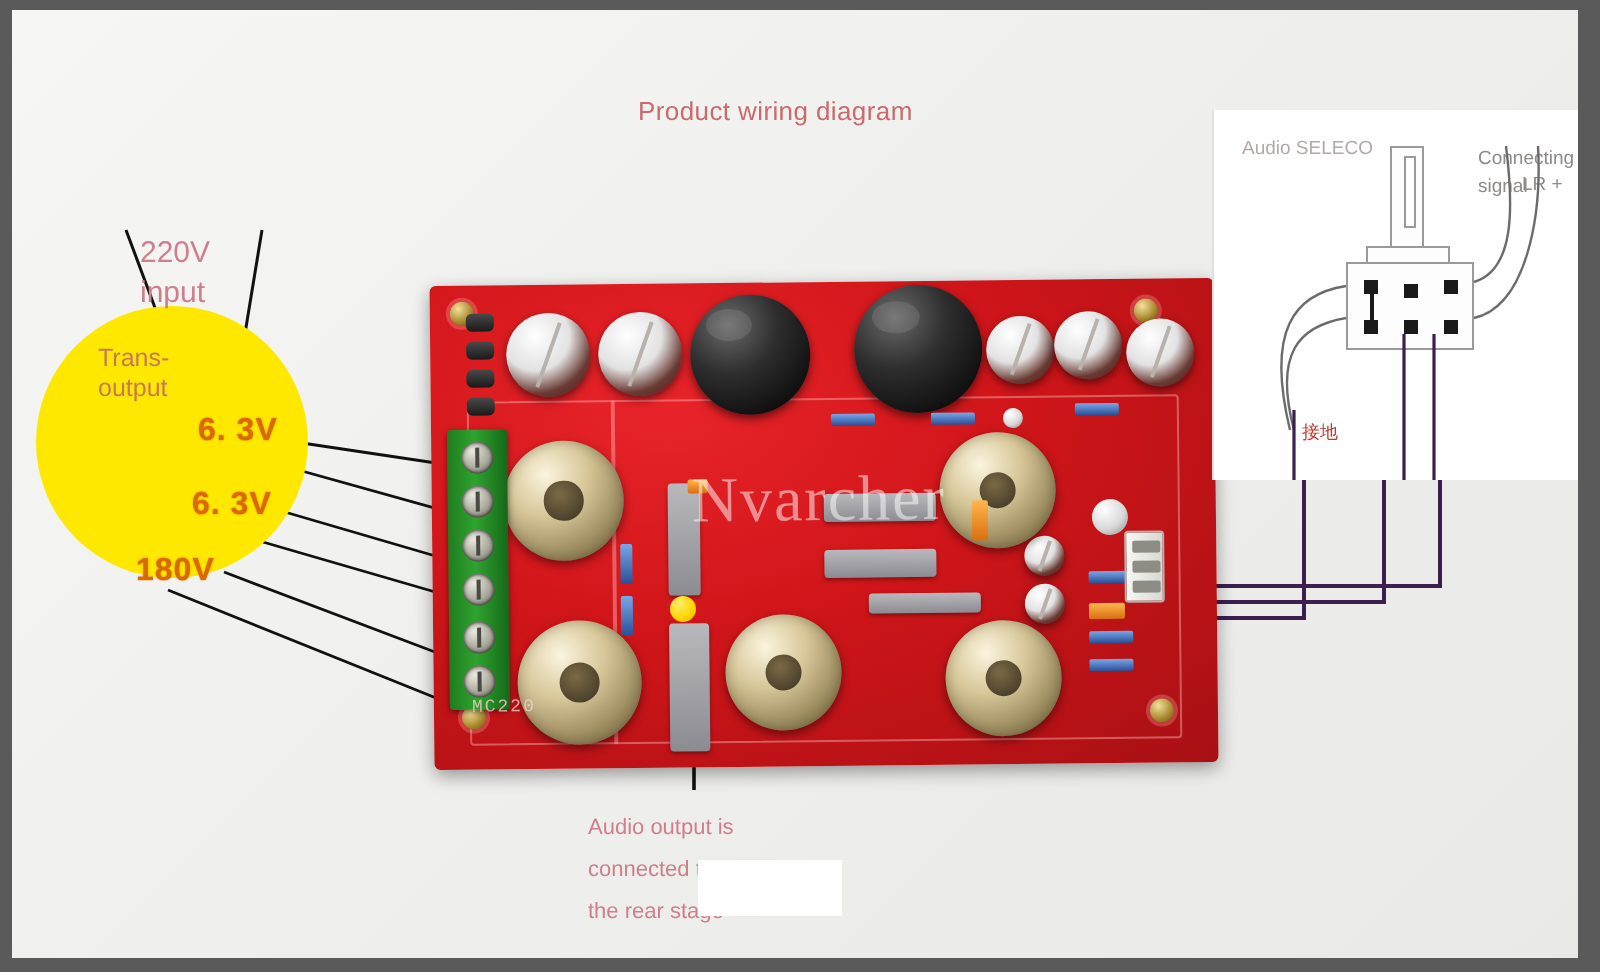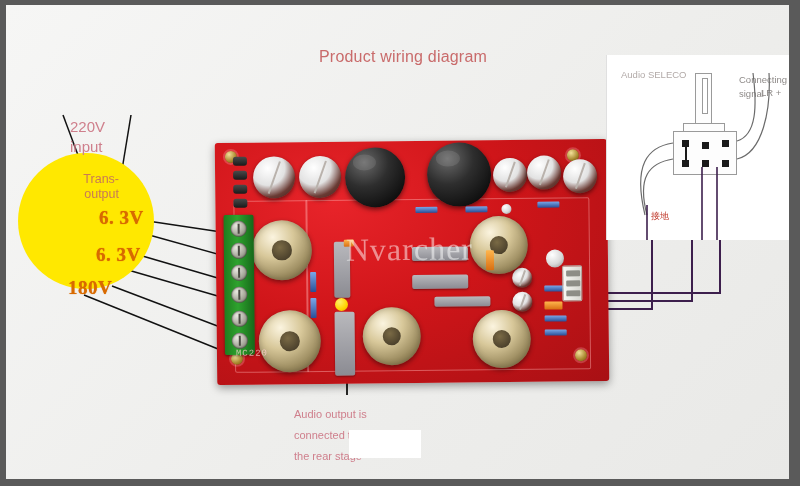--- a/index.html
+++ b/index.html
@@ -20,48 +20,48 @@
     left: 6px; top: 5px;
     width: 783px; height: 474px;
     background: #f2f2f0;
     background-image: linear-gradient(135deg,#f6f6f5 0%, #eeeeec 55%, #e9e9e7 100%);
     overflow: hidden;
   }
 
   .ttl {
     position: absolute;
     color: #c96b6b;
-    font-size: 16px;
+    font-size: 13px;
     letter-spacing: .2px;
     white-space: nowrap;
   }
 
   
   #transformer {
     position: absolute;
     left: 12px; top: 148px;
     width: 136px; height: 136px;
     border-radius: 50%;
     background: #ffe800;
   }
   #xf-label {
     position: absolute;
     left: 43px; top: 167px;
     width: 70px;
     color: #c87a55;
     font-size: 12.5px;
     line-height: 15px;
-    text-align: right;
+    text-align: left;
   }
   .volt {
     position: absolute;
     color: #d86a00;
-    font-family: Liberation Serif, serif;
+    font-family: Liberation Sans, sans-serif;
     font-weight: bold;
-    font-size: 19px;
+    font-size: 16px;
     letter-spacing: .5px;
     text-shadow: 0 0 1px #d86a00;
     white-space: nowrap;
   }
   #v1 { left: 93px; top: 202px; }
   #v2 { left: 90px; top: 239px; }
   #v3 { left: 62px; top: 272px; }
 
   #mains-label {
     position: absolute;

